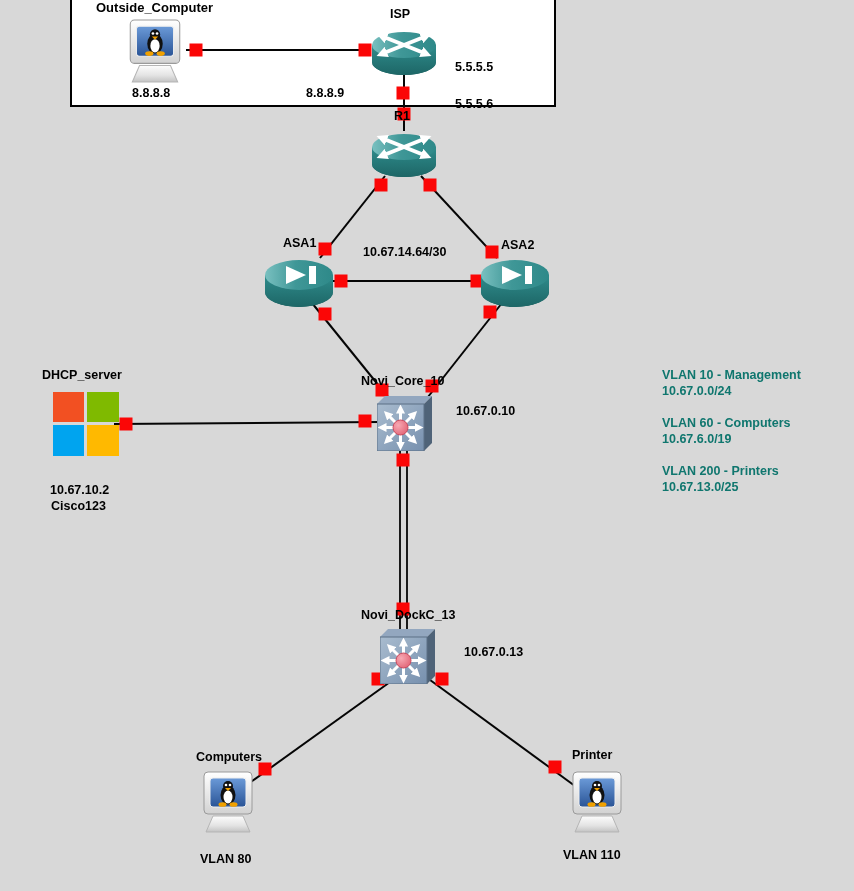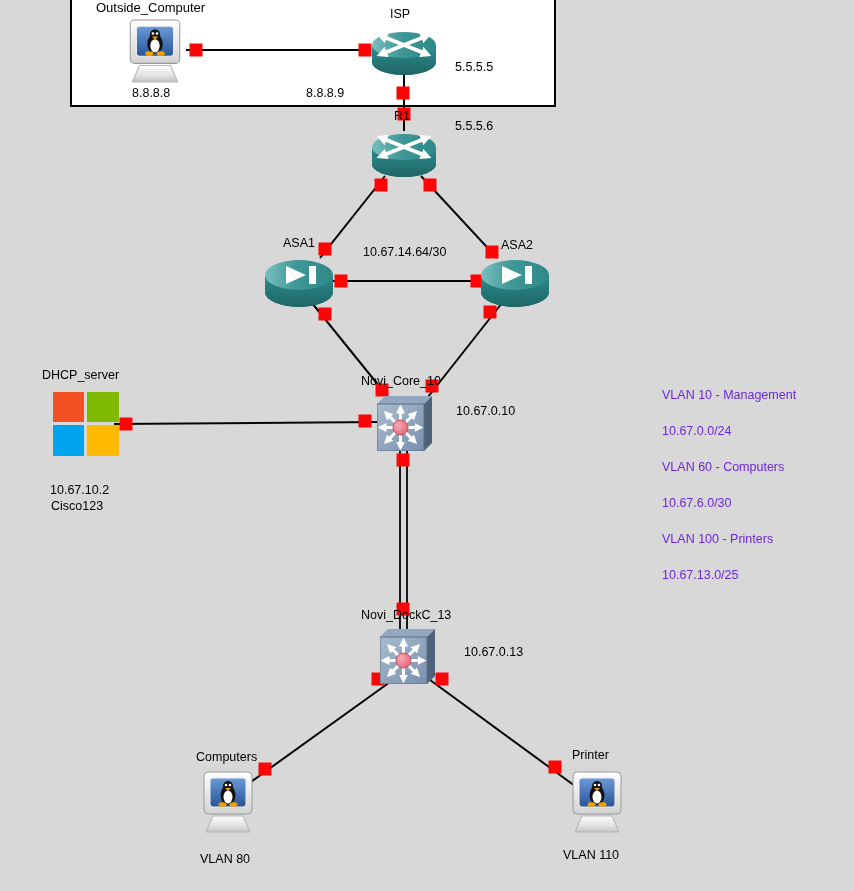--- a/index.html
+++ b/index.html
@@ -2,30 +2,30 @@
 <html><head>
 <meta charset="utf-8">
 <style>
   html,body{margin:0;padding:0;background:#c9c9c9;}
   .canvas{position:relative;width:854px;height:891px;background:#d8d8d8;overflow:hidden;
           font-family:"Liberation Sans",sans-serif;}
   .outside-box{position:absolute;left:70px;top:-3px;width:482px;height:106px;
                background:#ffffff;border:2px solid #000;z-index:1;}
   .linklayer{position:absolute;left:0;top:0;z-index:2;}
   .node{position:absolute;z-index:3;}
-  .lbl{position:absolute;z-index:4;font-weight:400;font-size:12.5px;color:#000;
+  .lbl{position:absolute;z-index:4;font-weight:700;font-size:12.5px;color:#000;
        white-space:nowrap;line-height:14px;}
   .winlogo{display:grid;grid-template-columns:31px 32px;grid-template-rows:30px 31px;
            gap:3px;width:66px;height:64px;}
   .winlogo div{width:100%;height:100%;}
   .w-red{background:#f25022;} .w-green{background:#7fba00;}
   .w-blue{background:#00a4ef;} .w-yellow{background:#ffb900;}
   .vlan-notes{position:absolute;left:662px;top:367px;z-index:4;}
   .vlan-group{margin-bottom:16px;}
-  .vlan-group div{font-weight:400;font-size:12.5px;color:#6d28d9;line-height:16px;white-space:nowrap;margin-top:20px;}
+  .vlan-group div{font-weight:700;font-size:12.5px;color:#0f766e;line-height:16px;white-space:nowrap;}
 </style>
 </head>
 <body>
 
 <div class="canvas">
 
   <svg width="0" height="0" style="position:absolute">
     <defs>
       <linearGradient id="cylTop" x1="0" y1="0" x2="1" y2="0">
         <stop offset="0" stop-color="#79c0c0"></stop>
@@ -249,21 +249,21 @@
       <path d="M15,46 L45,46 L52,62 L8,62 Z" fill="url(#baseGray)" stroke="#b5b5b5"></path>
     </svg>
   </div>
 
   <div class="lbl" style="left:96px;top:1px;font-size:13px">Outside_Computer</div>
   <div class="lbl" style="left:132px;top:86px">8.8.8.8</div>
   <div class="lbl" style="left:390px;top:7px">ISP</div>
   <div class="lbl" style="left:455px;top:60px">5.5.5.5</div>
   <div class="lbl" style="left:306px;top:86px">8.8.8.9</div>
   <div class="lbl" style="left:394px;top:109px">R1</div>
-  <div class="lbl" style="left:455px;top:119px">5.5.5.6</div>
+  <div class="lbl" style="left:455px;top:97px">5.5.5.6</div>
   <div class="lbl" style="left:283px;top:236px">ASA1</div>
   <div class="lbl" style="left:501px;top:238px">ASA2</div>
   <div class="lbl" style="left:363px;top:245px">10.67.14.64/30</div>
   <div class="lbl" style="left:361px;top:374px">Novi_Core_10</div>
   <div class="lbl" style="left:456px;top:404px">10.67.0.10</div>
   <div class="lbl" style="left:42px;top:368px">DHCP_server</div>
   <div class="lbl" style="left:50px;top:483px">10.67.10.2</div>
   <div class="lbl" style="left:51px;top:499px">Cisco123</div>
   <div class="lbl" style="left:361px;top:608px">Novi_DockC_13</div>
   <div class="lbl" style="left:464px;top:645px">10.67.0.13</div>
@@ -272,21 +272,21 @@
   <div class="lbl" style="left:572px;top:748px">Printer</div>
   <div class="lbl" style="left:563px;top:848px">VLAN 110</div>
 
   <div class="vlan-notes">
     <div class="vlan-group">
       <div>VLAN 10 - Management</div>
       <div>10.67.0.0/24</div>
     </div>
     <div class="vlan-group">
       <div>VLAN 60 - Computers</div>
-      <div>10.67.6.0/30</div>
+      <div>10.67.6.0/19</div>
     </div>
     <div class="vlan-group">
-      <div>VLAN 100 - Printers</div>
+      <div>VLAN 200 - Printers</div>
       <div>10.67.13.0/25</div>
     </div>
   </div>
 
 </div>
 
 </body></html>

